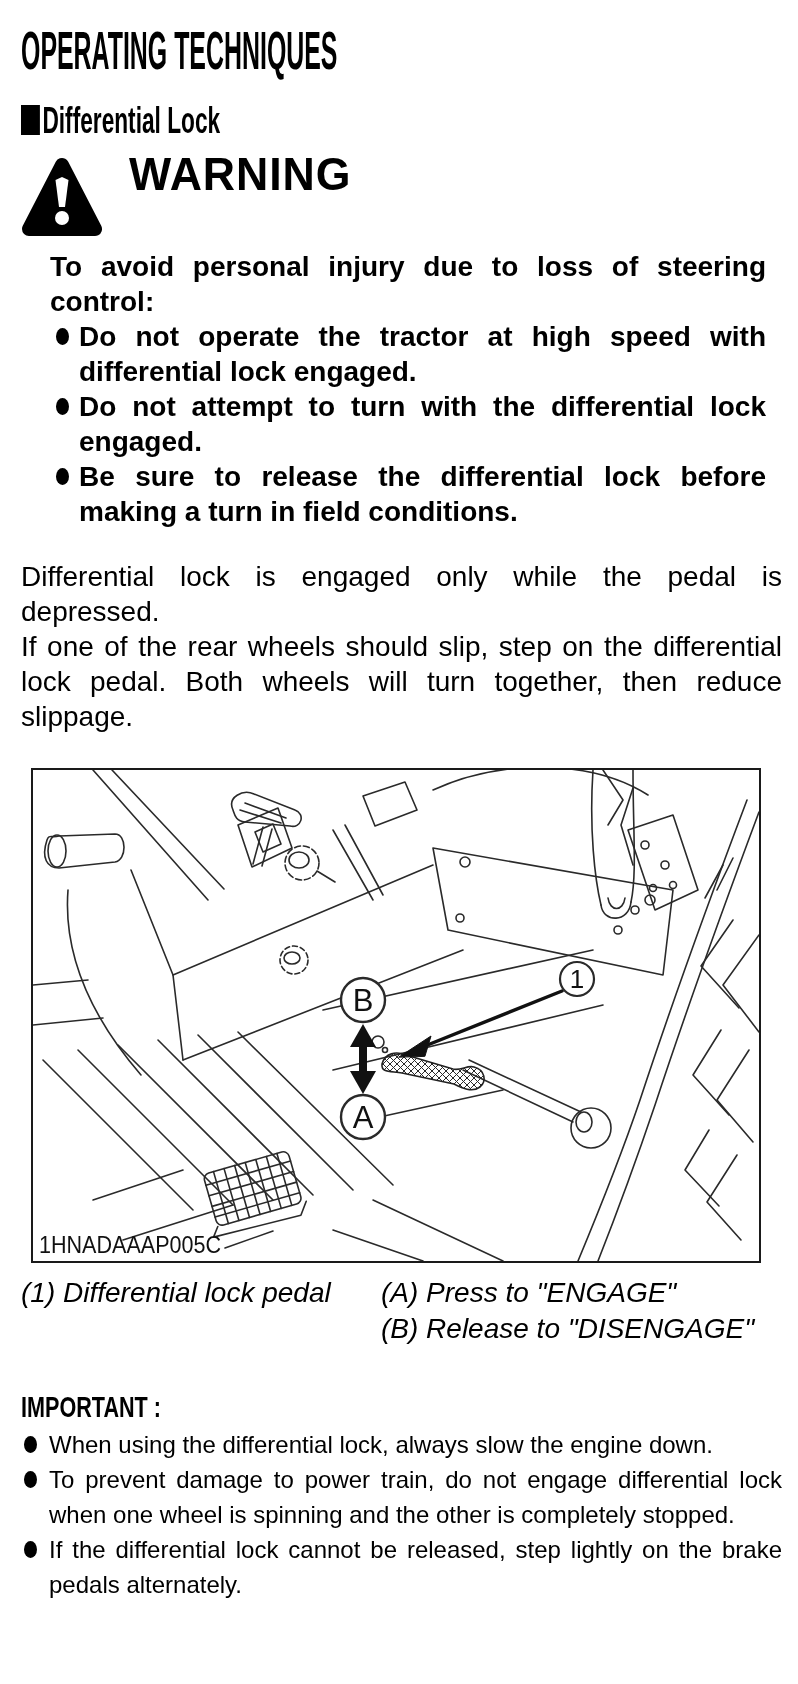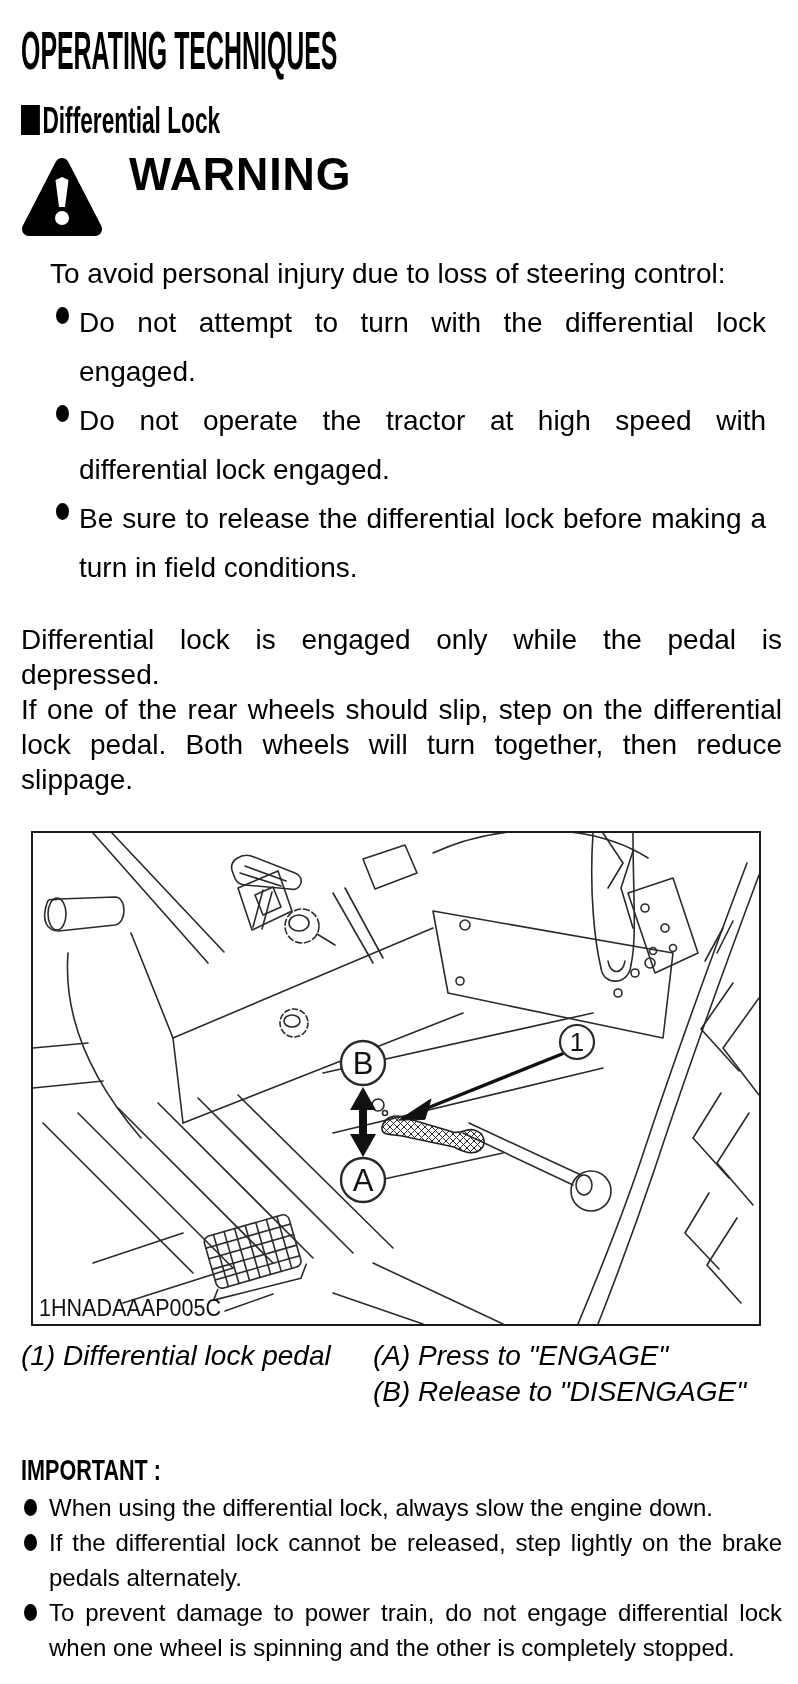--- a/index.html
+++ b/index.html
@@ -20,36 +20,36 @@
     font-size:36px;font-weight:bold;line-height:1.0;}
   .h2row .sq{display:inline-block;width:30px;height:30px;background:#000;
     vertical-align:-2px;margin-right:4px;}
   
   .warnrow{display:flex;align-items:flex-start;margin-top:16px;height:86px;}
   .warn-tri{width:82px;height:86px;flex:0 0 82px;}
   .warn-word{
     font-size:47px;font-weight:bold;line-height:0.82;margin-left:26px;
     transform:scaleX(0.95);transform-origin:left bottom;letter-spacing:1px;
   }
-  .warn-body{margin:8px 16px 0 29px;font-weight:normal;font-size:28px;line-height:49px;}
+  .warn-body{margin:8px 16px 0 29px;font-weight:bold;font-size:28px;line-height:35px;}
   .warn-intro{text-align:justify;margin:0;}
   ul.blist{list-style:none;margin:0;padding:0;}
   ul.blist li{position:relative;padding-left:29px;text-align:justify;}
   ul.blist li .dot{position:absolute;left:6px;top:9px;width:13px;height:17px;
     background:#000;border-radius:50%;}
   
   .paras{margin-top:30px;font-size:28px;line-height:35px;}
   .paras p{margin:0;text-align:justify;}
   
   .figure{margin:34px 0 0 10px;width:726px;height:491px;
     border:2px solid #1a1a1a;box-sizing:content-box;background:#fff;}
   .figure svg{display:block;}
   
   .caps{display:flex;margin-top:12px;font-size:28px;line-height:36px;
-    font-style:italic;}
+    font-style:italic;gap:8px;}
   .caps .c-left{flex:0 0 352px;}
   .caps .c-right{flex:1 1 auto;}
   .caps div{white-space:nowrap;}
   
   .imp-head{margin-top:44px;font-size:30px;font-weight:bold;line-height:32px;
     transform:scaleX(0.72);transform-origin:left top;white-space:nowrap;}
   ul.ilist{list-style:none;margin:4px 0 0 0;padding:0;
     font-size:24px;line-height:35px;}
   ul.ilist li{position:relative;padding-left:28px;text-align:justify;margin:0;}
   ul.ilist li .dot{position:absolute;left:3px;top:9px;width:13px;height:17px;
@@ -69,22 +69,22 @@
     <polygon points="41,10 74,74 8,74" fill="#000" stroke="#000" stroke-width="14" stroke-linejoin="round"></polygon>
     <path d="M41,22 L47.5,25 L44,52 L38,52 L34.5,25 Z" fill="#fff"></path>
     <circle cx="41" cy="63" r="7" fill="#fff"></circle>
   </svg>
   <div class="warn-word">WARNING</div>
 </div>
 
 <div class="warn-body">
   <p class="warn-intro">To avoid personal injury due to loss of steering control:</p>
   <ul class="blist">
+    <li><span class="dot"></span><span>Do not operate the tractor at high speed with differential lock engaged.</span></li>
     <li><span class="dot"></span><span>Do not attempt to turn with the differential lock engaged.</span></li>
-    <li><span class="dot"></span><span>Do not operate the tractor at high speed with differential lock engaged.</span></li>
     <li><span class="dot"></span><span>Be sure to release the differential lock before making a turn in field conditions.</span></li>
   </ul>
 </div>
 
 <div class="paras">
   <p>Differential lock is engaged only while the pedal is depressed.</p>
   <p>If one of the rear wheels should slip, step on the differential lock pedal. Both wheels will turn together, then reduce slippage.</p>
 </div>
 
 <div class="figure">
@@ -225,15 +225,15 @@
   <div class="c-left">(1) Differential lock pedal</div>
   <div class="c-right">
     <div>(A) Press to "ENGAGE"</div>
     <div>(B) Release to "DISENGAGE"</div>
   </div>
 </div>
 
 <div class="imp-head">IMPORTANT :</div>
 <ul class="ilist">
   <li><span class="dot"></span><span>When using the differential lock, always slow the engine down.</span></li>
+  <li><span class="dot"></span><span>To prevent damage to power train, do not engage differential lock when one wheel is spinning and the other is completely stopped.</span></li>
   <li><span class="dot"></span><span>If the differential lock cannot be released, step lightly on the brake pedals alternately.</span></li>
-  <li><span class="dot"></span><span>To prevent damage to power train, do not engage differential lock when one wheel is spinning and the other is completely stopped.</span></li>
 </ul>
 
 </body></html>

